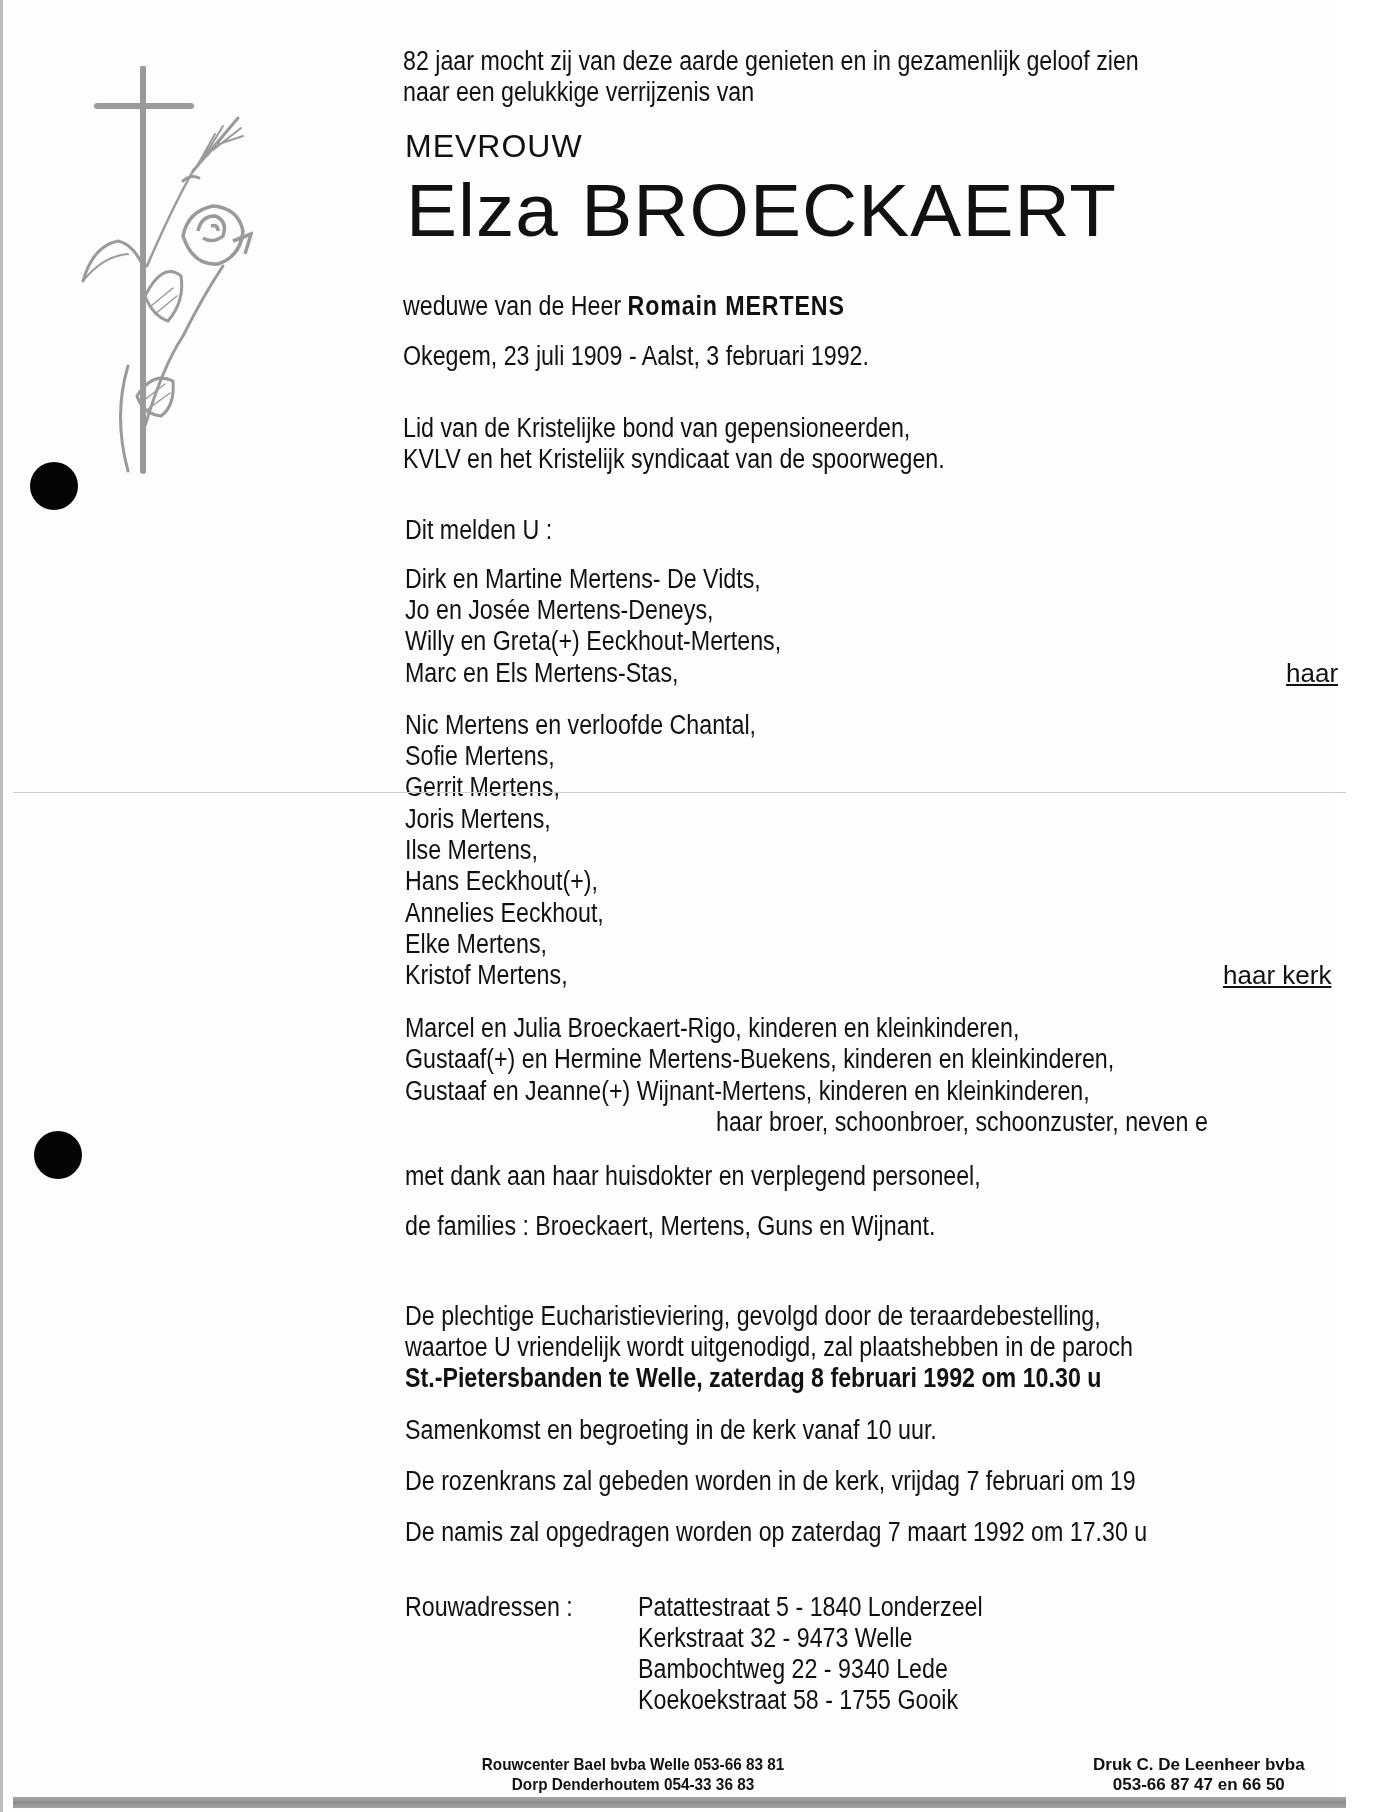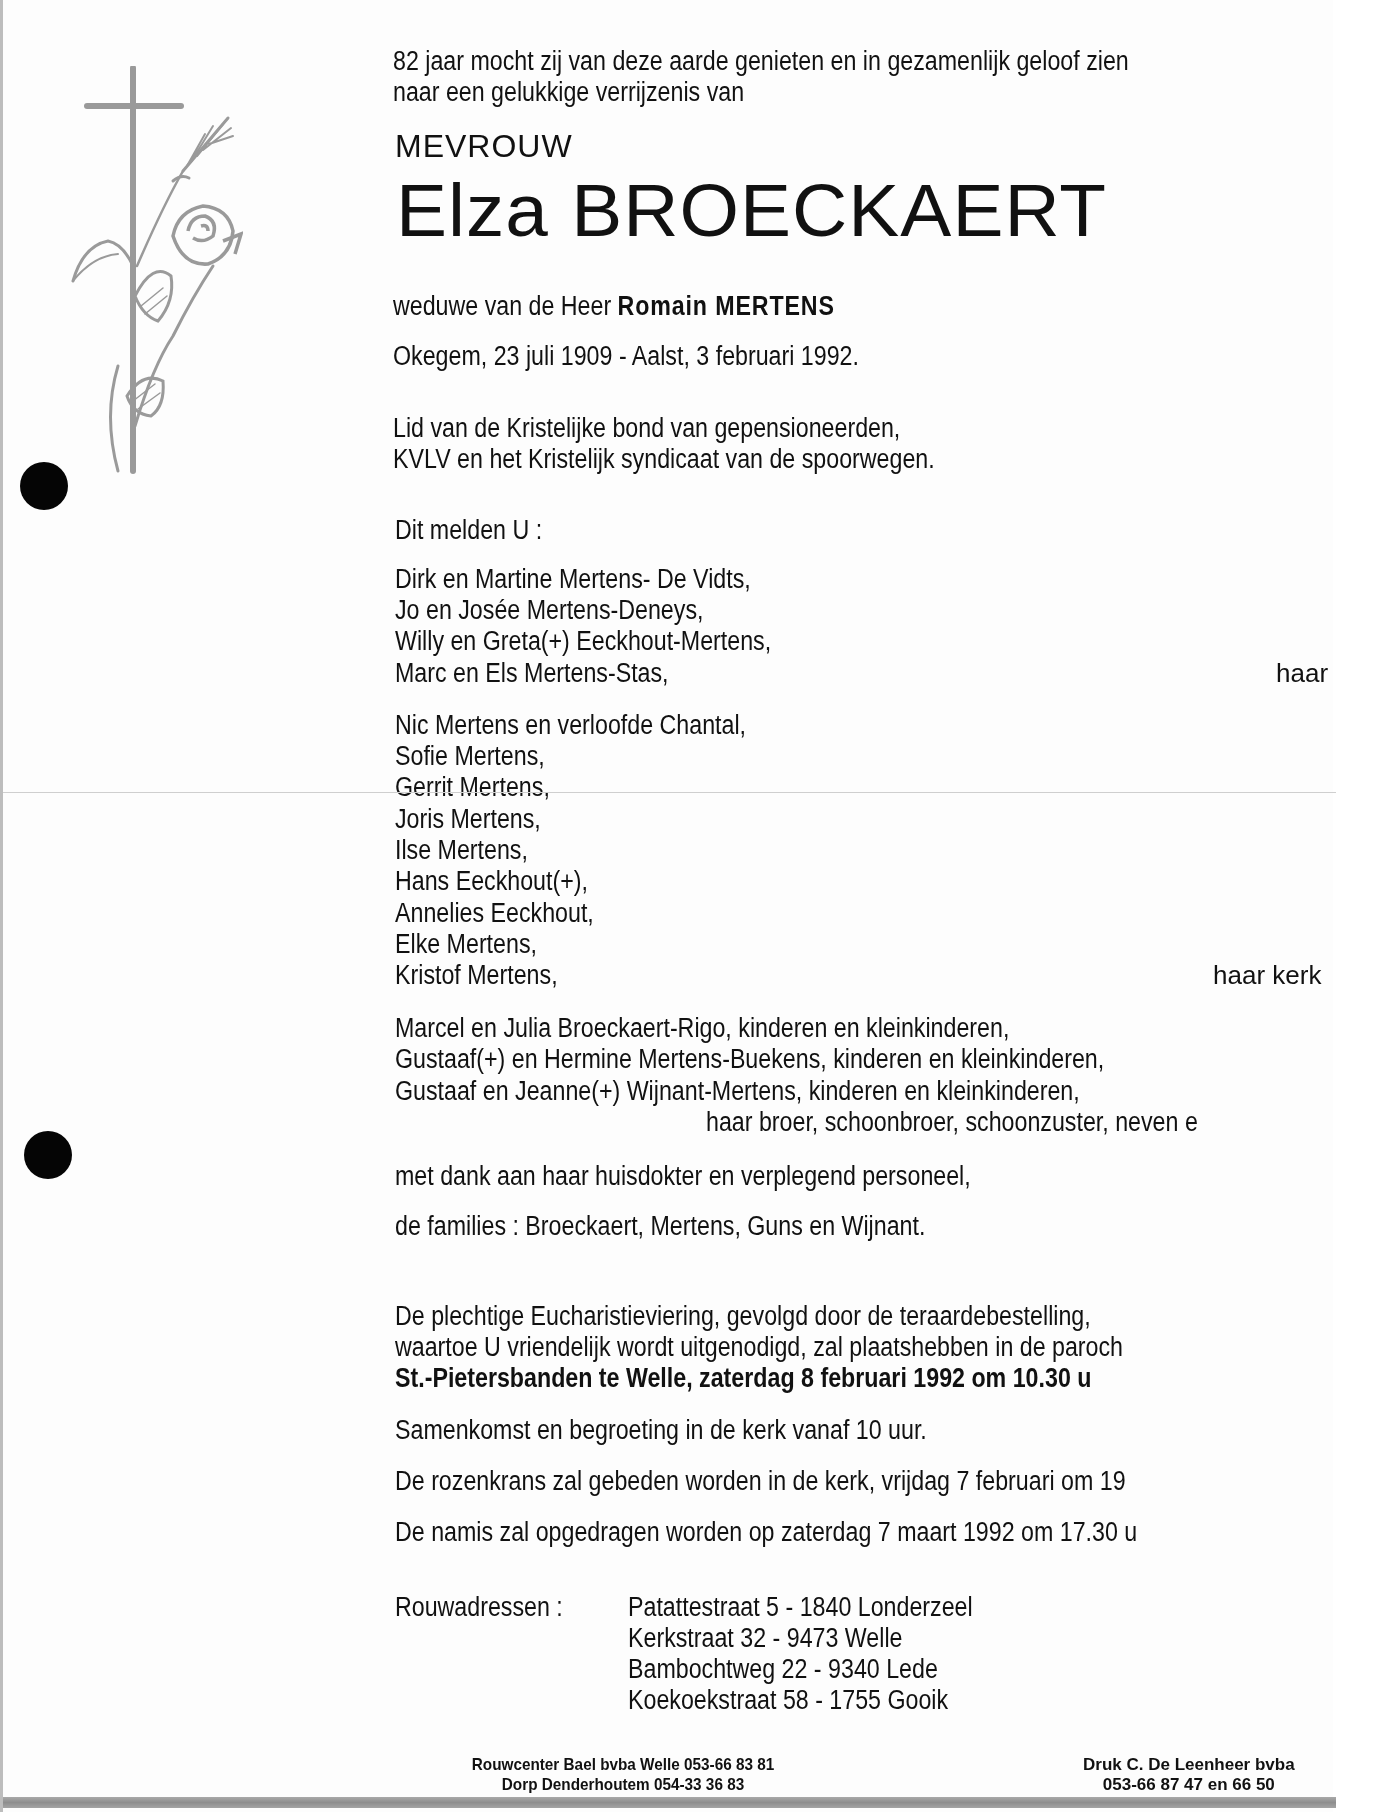--- a/index.html
+++ b/index.html
@@ -11,26 +11,26 @@
   .bottom-bar { position:absolute; left:0; top:1797px; width:1333px; height:11px;
                 background:linear-gradient(#a9a9a9,#8e8e8e,#a4a4a4); }
   .hole { position:absolute; width:48px; height:48px; border-radius:50%; background:#050505; }
   .cross-art { position:absolute; left:60px; top:66px; width:180px; height:410px; }
   .t { position:absolute; white-space:nowrap; font-size:27px; line-height:32px;
        transform-origin:left top; transform:scaleX(0.86); }
   .b { font-weight:bold; }
   .name { position:absolute; left:393px; top:170px; font-size:75px; line-height:80px; letter-spacing:1px;
           white-space:nowrap; transform:scaleX(1.02); transform-origin:left top; }
   .label-upper { position:absolute; left:392px; top:128px; font-size:32px; letter-spacing:1px; white-space:nowrap; }
-  .right { position:absolute; white-space:nowrap; font-size:26px; line-height:32px; }
+  .right { position:absolute; white-space:nowrap; font-size:26px; line-height:32px;text-decoration:underline; }
   .footer { position:absolute; font-size:17px; font-weight:bold; line-height:20px; text-align:center;
             white-space:nowrap; transform:scaleX(0.9); transform-origin:center top; }
   .footer-r { position:absolute; font-size:17px; font-weight:bold; line-height:20px; text-align:right;
               white-space:nowrap; }
-  .clip { position:absolute; left:0; top:0; width:1333px; height:1812px; overflow:hidden; }
+  .clip { position:absolute; left:10px; top:0; width:1333px; height:1812px; overflow:hidden; }
 </style>
 </head>
 <body>
 
 <div class="page">
 <div class="clip">
 
   <svg class="cross-art" viewBox="0 0 180 410">
     <g stroke="#9a9a9a" fill="none" stroke-linecap="round">
       <line x1="70" y1="2" x2="70" y2="405" stroke-width="6"></line>

